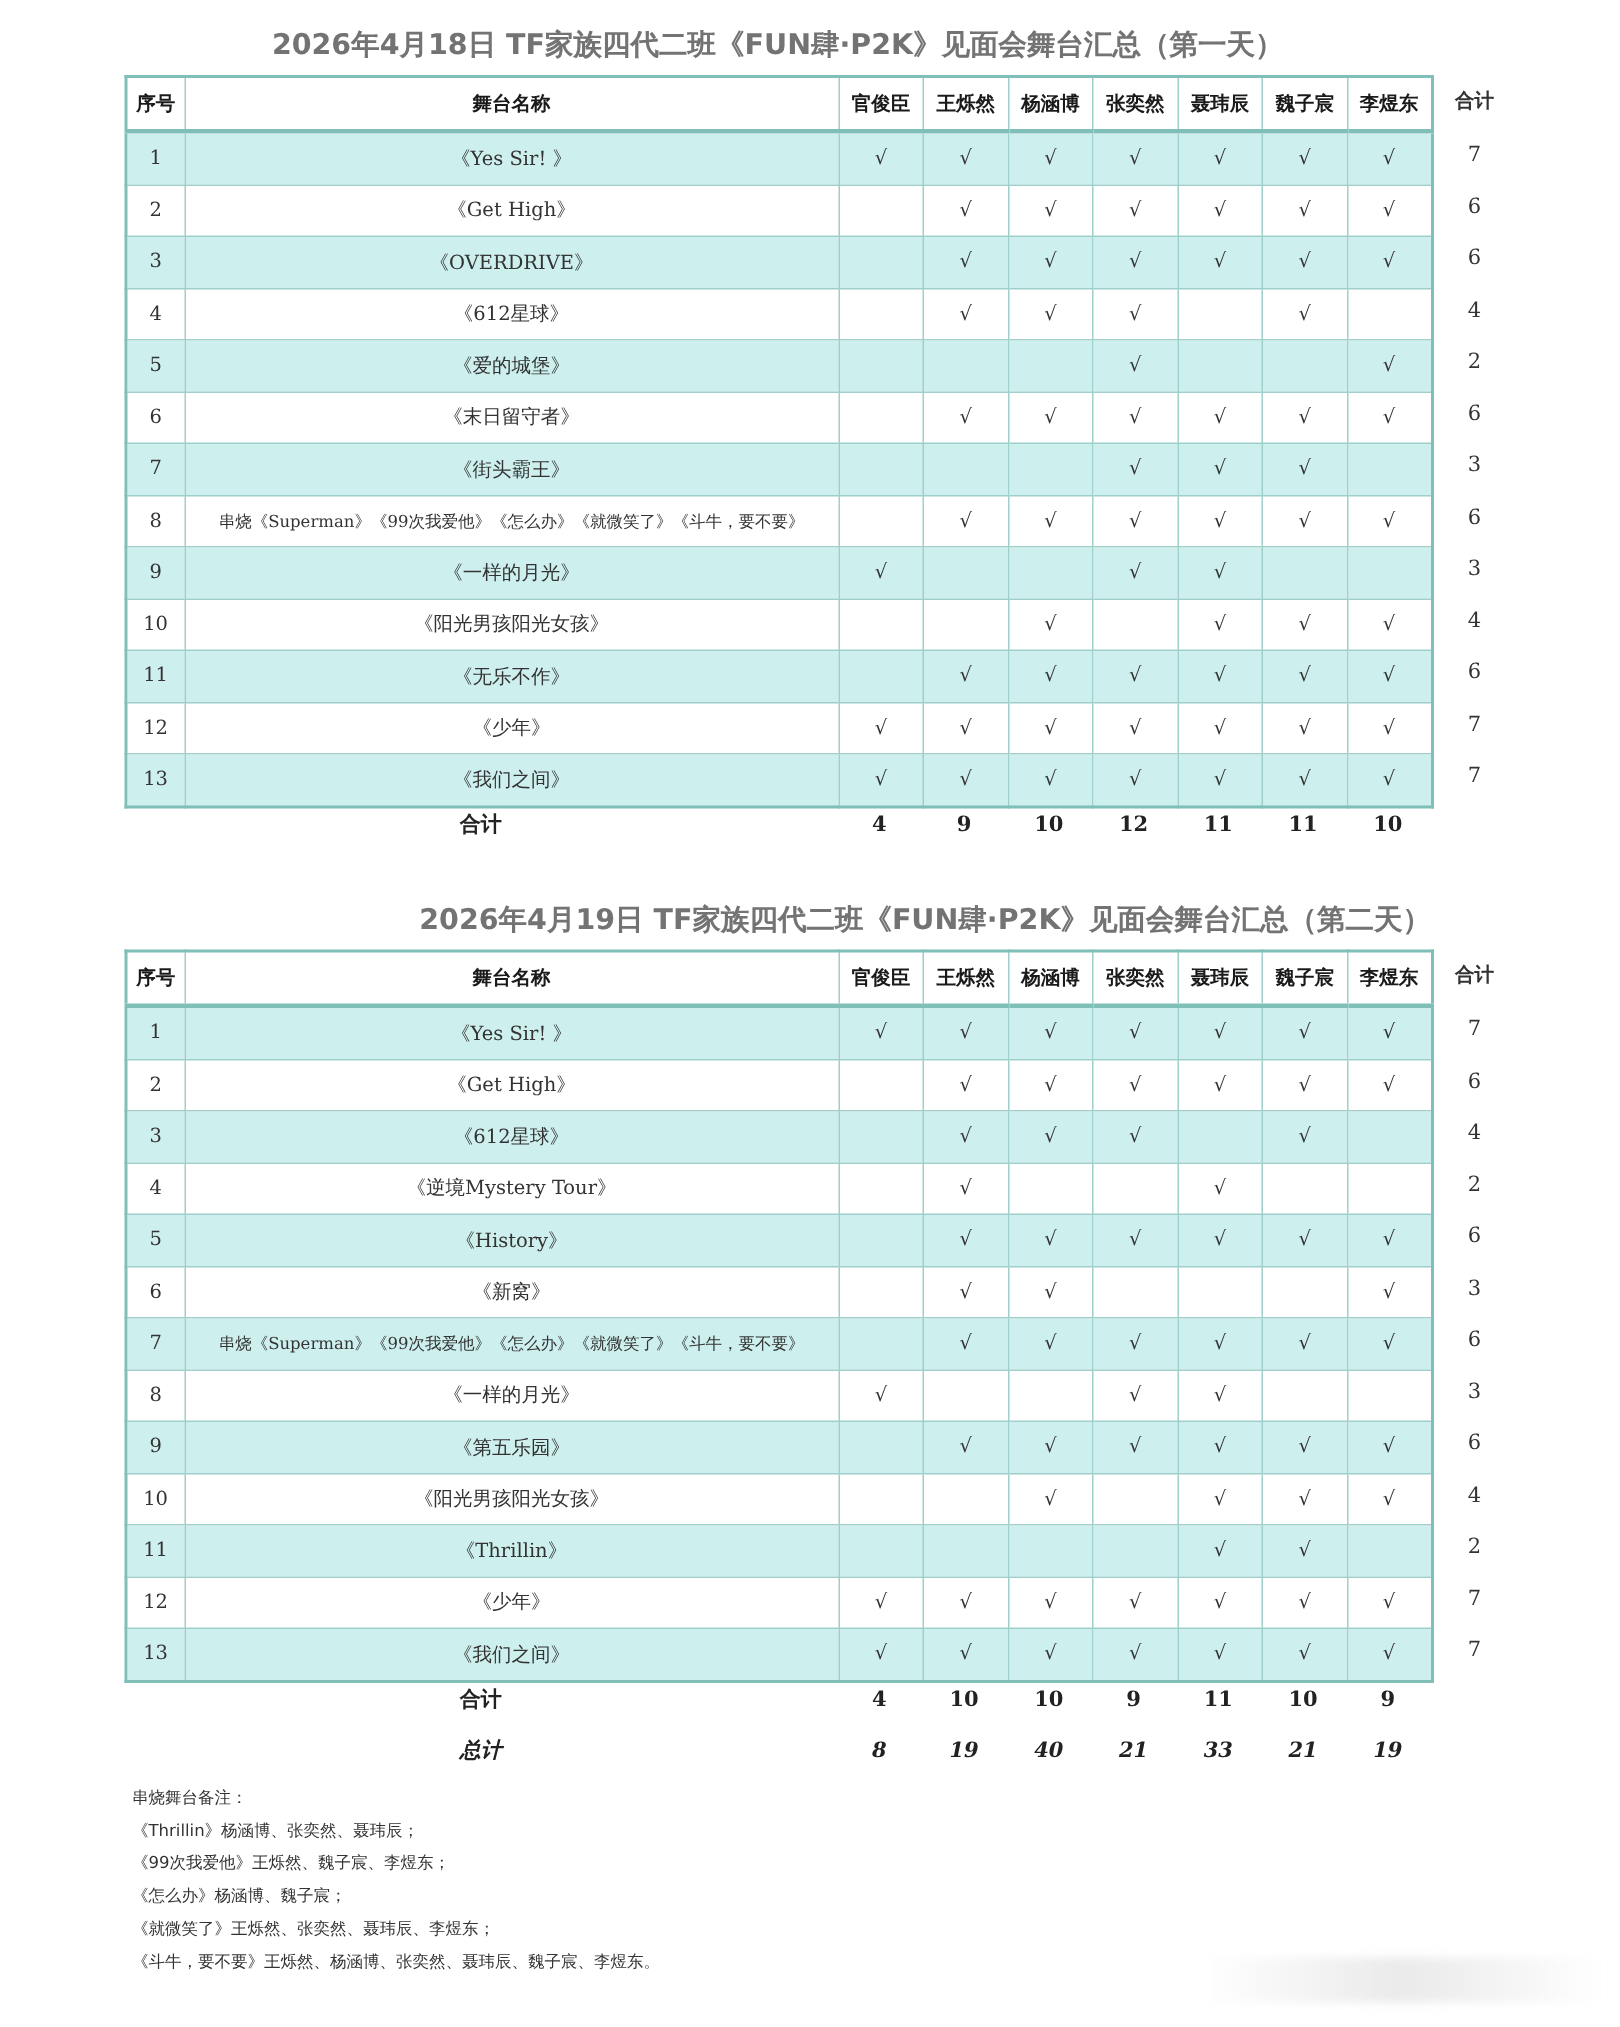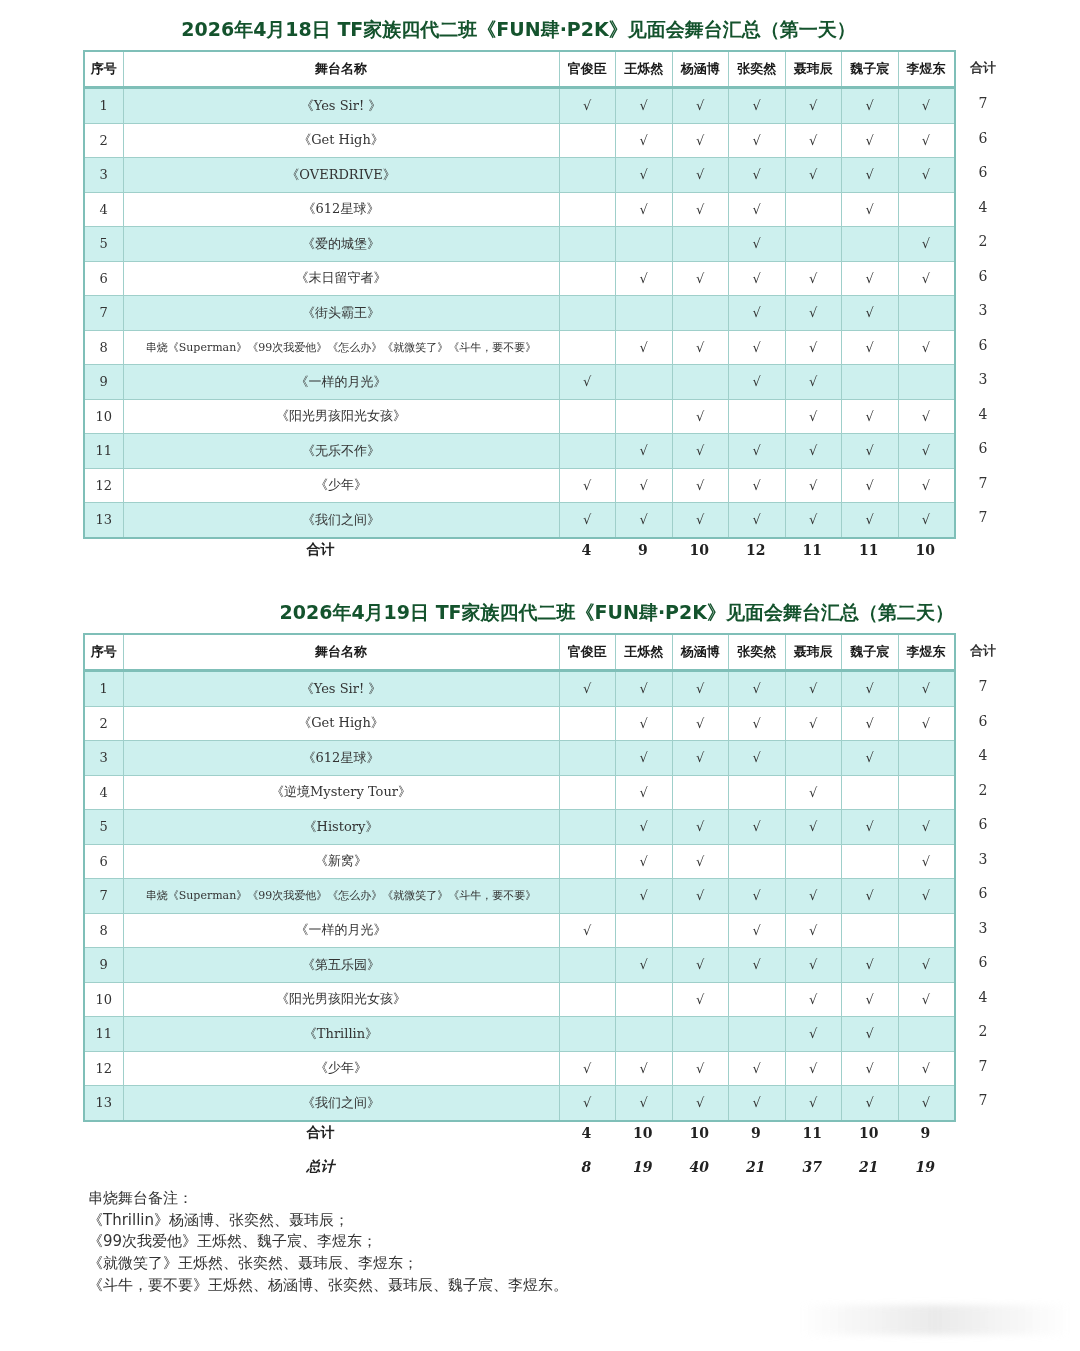--- a/index.html
+++ b/index.html
@@ -3,21 +3,21 @@
 <meta charset="utf-8">
 <style>
   html, body { margin: 0; padding: 0; background: #ffffff; }
   body {
     width: 1080px; height: 1351px; position: relative; overflow: hidden;
     font-family: "DejaVu Serif", "Liberation Serif", serif; color: #222;
   }
   .section { position: absolute; left: 83px; width: 960px; }
   .title {
     position: absolute; left: 0; width: 871px; text-align: center;
-    font-size: 19px; font-weight: bold; letter-spacing: 0px; color: #14532d;
+    font-size: 19px; font-weight: bold; letter-spacing: 0px; color: #737373;
     font-family: "DejaVu Sans", "Liberation Sans", sans-serif;
   }
   table.grid {
     position: absolute; left: 0; border-collapse: collapse; table-layout: fixed;
     width: 871px; border: 2px solid #7fbfb8;
   }
   table.grid td, table.grid th {
     border: 1px solid #9fcfca; text-align: center; padding: 0;
     overflow: hidden; white-space: nowrap;
   }
@@ -32,21 +32,21 @@
   td.seq { font-size: 13px; }
   td.name { font-size: 12.5px; }
   td.name.medley { font-size: 11px; }
   td.chk { font-size: 13px; color: #333; }
   .rowtotals { position: absolute; left: 875px; width: 50px; }
   .rowtotals div { text-align: center; font-size: 14px; color: #333; }
   .rowtotals .hdr { font-weight: bold; font-family: "DejaVu Sans", "Liberation Sans", sans-serif; font-size: 13px; }
   .sumrow { position: absolute; left: 0; width: 871px; height: 34px; display: flex; align-items: center; font-size: 14px; font-weight: bold; }
   .sumrow .lbl { width: 475px; text-align: center; font-family: "DejaVu Sans", "Liberation Sans", sans-serif; font-size: 14px; }
   .sumrow .v { width: 56.5px; text-align: center; }
-  .notes { position: absolute; left: 88px; top: 1188px; font-size: 15px; color: #333; line-height: 21.7px; font-family: "DejaVu Sans", "Liberation Sans", sans-serif; }
+  .notes { position: absolute; left: 88px; top: 1188px; font-size: 11px; color: #333; line-height: 21.7px; font-family: "DejaVu Sans", "Liberation Sans", sans-serif; }
   .notes .ln { padding-left: 0; }
   .watermark { position: absolute; left: 800px; top: 1305px; width: 270px; height: 30px;
     background: linear-gradient(90deg, rgba(230,230,230,0.0), rgba(220,220,220,0.6), rgba(230,230,230,0.0)); filter: blur(3px); }
 </style>
 </head>
 <body>
 
 <div class="section" style="top:0;">
   <div class="title" style="top:17px;">2026年4月18日 TF家族四代二班《FUN肆·P2K》见面会舞台汇总（第一天）</div>
   <table class="grid" style="top:50px;">
@@ -446,27 +446,28 @@
     <div class="v">11</div>
     <div class="v">10</div>
     <div class="v">9</div>
   </div>
   <div class="sumrow" style="top:567px;font-style:italic;">
     <div class="lbl">总计</div>
     <div class="v">8</div>
     <div class="v">19</div>
     <div class="v">40</div>
     <div class="v">21</div>
-    <div class="v">37</div>
+    <div class="v">33</div>
     <div class="v">21</div>
     <div class="v">19</div>
   </div>
 </div>
 
 <div class="notes">
   <div>串烧舞台备注：</div>
   <div class="ln">《Thrillin》杨涵博、张奕然、聂玮辰；</div>
   <div class="ln">《99次我爱他》王烁然、魏子宸、李煜东；</div>
+  <div class="ln">《怎么办》杨涵博、魏子宸；</div>
   <div class="ln">《就微笑了》王烁然、张奕然、聂玮辰、李煜东；</div>
   <div class="ln">《斗牛，要不要》王烁然、杨涵博、张奕然、聂玮辰、魏子宸、李煜东。</div>
 </div>
 
 <div class="watermark"></div>
 
 </body></html>

